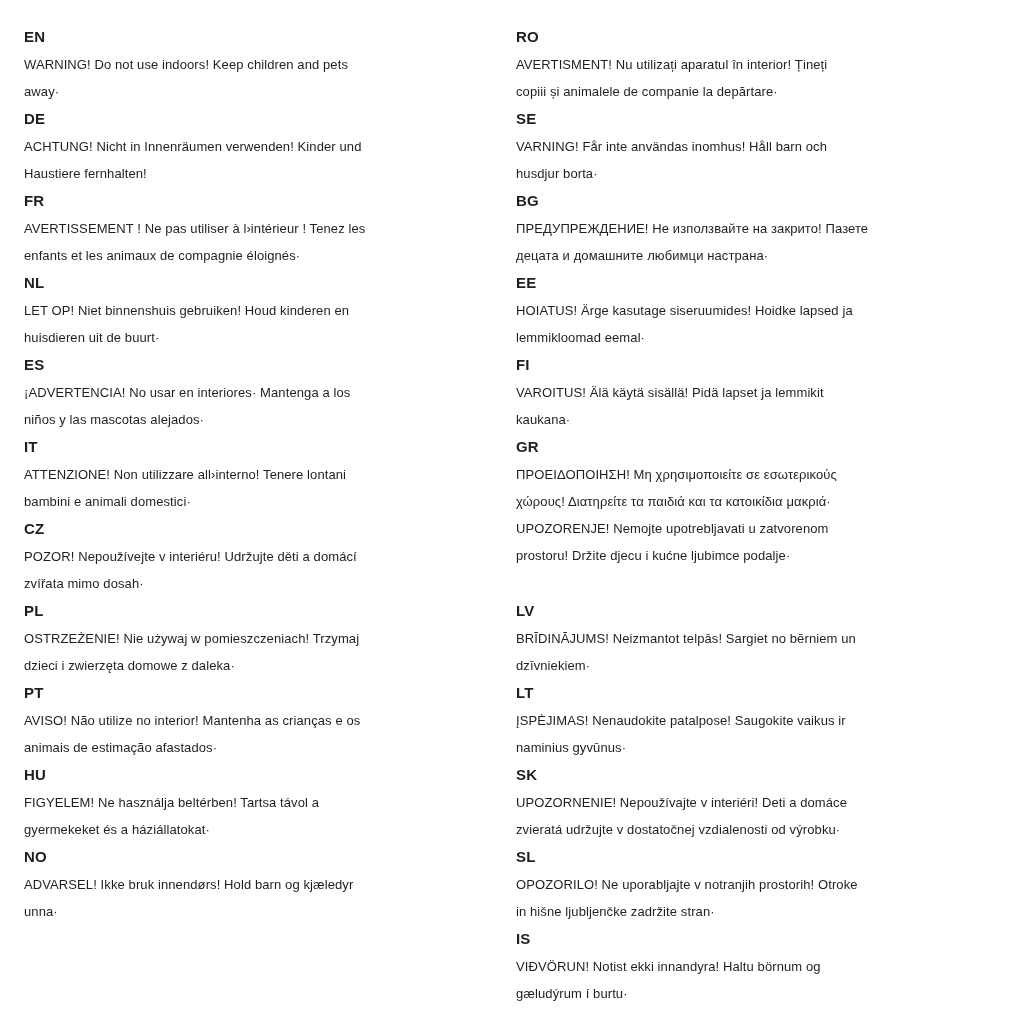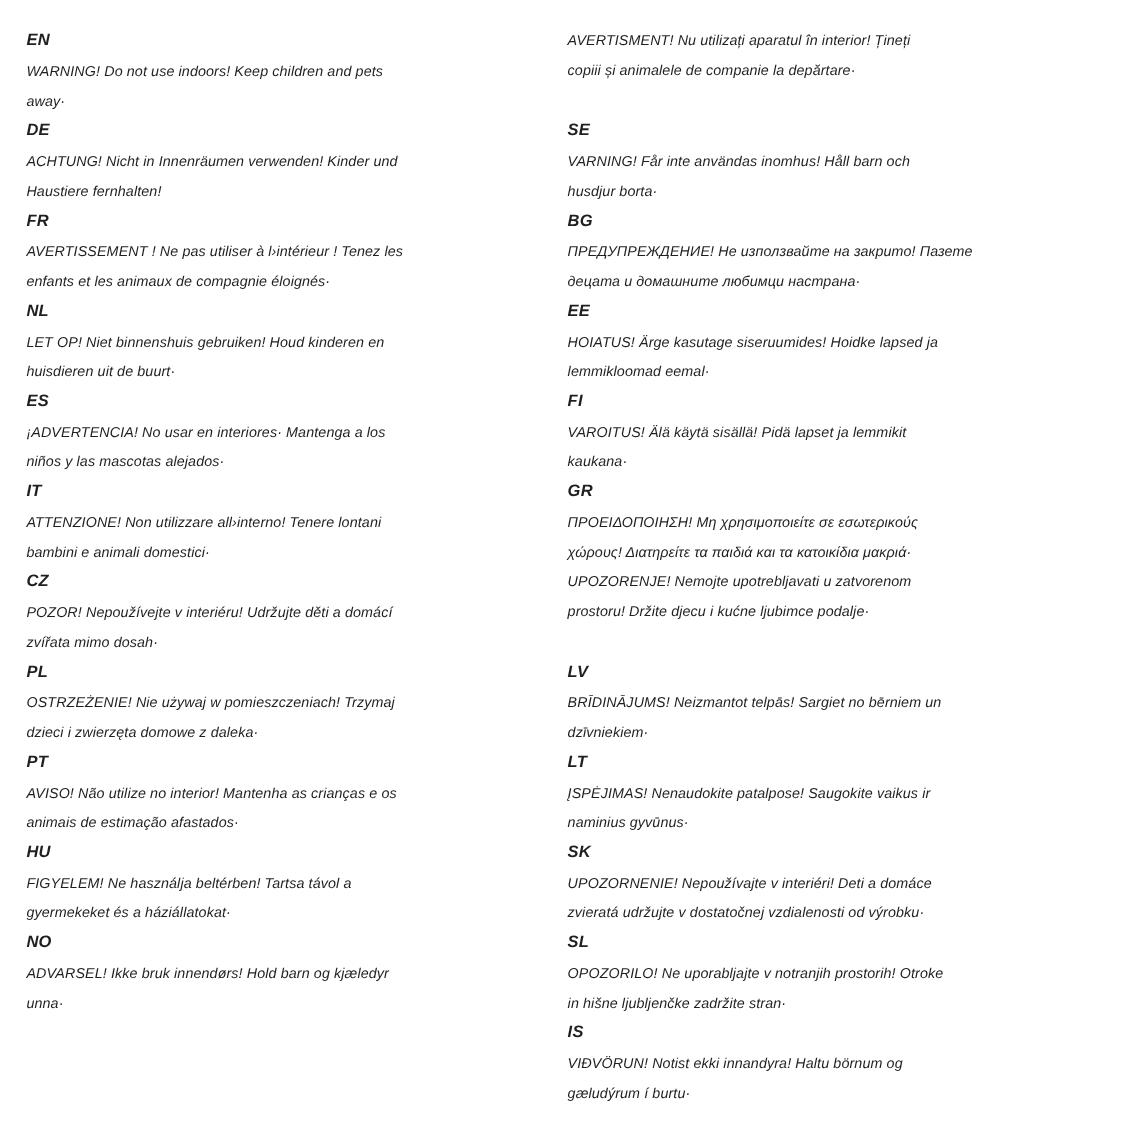--- a/index.html
+++ b/index.html
@@ -13,21 +13,20 @@
     font-family: "Liberation Sans", "DejaVu Sans", sans-serif;
     color: #1f1f1f;
     overflow: hidden;
   }
   .sheet {
     box-sizing: border-box;
     width: 840px;
     height: 1024px;
     padding: 23px 21px 0 24px;
     display: flex;
-    font-style: italic;
   }
   .col {
     width: 492px;
     flex: 0 0 492px;
   }
   .entry {
     height: 82px;
     overflow: visible;
   }
   .lang-code {
@@ -102,20 +101,21 @@
     </div>
     <div class="entry">
       <div class="lang-code">NO</div>
       <div class="warning-text">ADVARSEL! Ikke bruk innendørs! Hold barn og kjæledyr
 unna·</div>
     </div>
   </div>
 
   <div class="col">
     <div class="entry">
+      <div class="lang-code">RO</div>
       <div class="warning-text">AVERTISMENT! Nu utilizați aparatul în interior! Țineți
 copiii și animalele de companie la depărtare·</div>
     </div>
     <div class="entry">
       <div class="lang-code">SE</div>
       <div class="warning-text">VARNING! Får inte användas inomhus! Håll barn och
 husdjur borta·</div>
     </div>
     <div class="entry">
       <div class="lang-code">BG</div>

